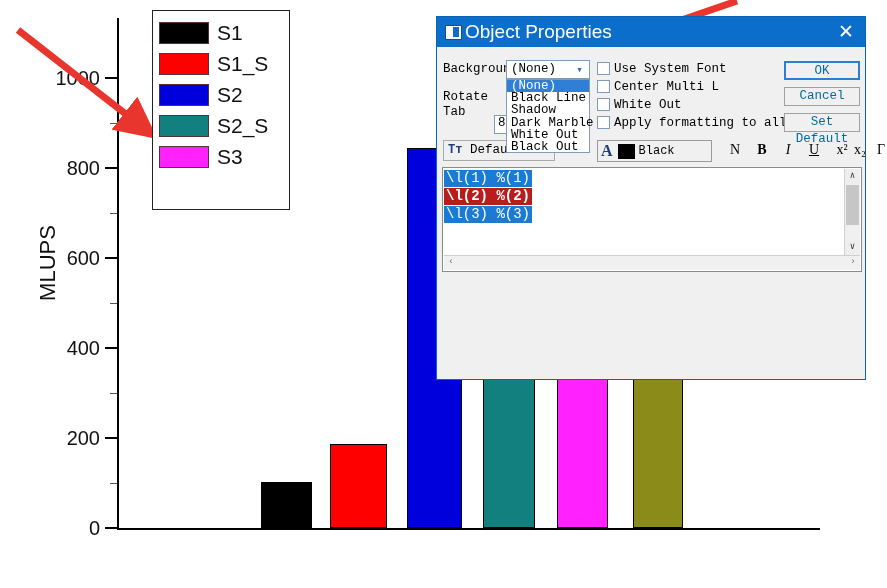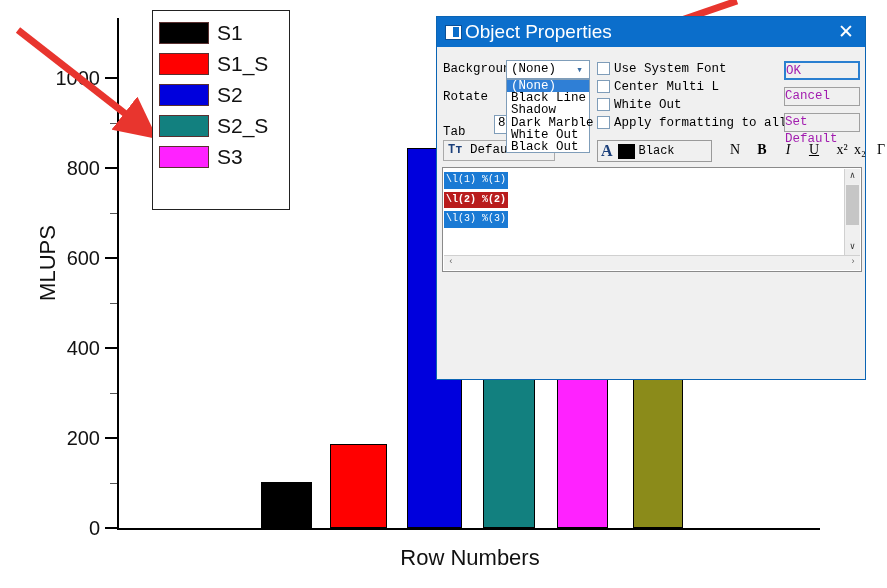--- a/index.html
+++ b/index.html
@@ -158,38 +158,38 @@
   #color-chip{width:17px;height:15px;background:#000;margin-left:5px;}
   #color-name{font-size:12px;margin-left:4px;color:#000;}
   .fmt-btn{
     position:absolute;top:2px;width:20px;height:19px;text-align:center;
     font-size:14px;color:#000;font-family:"Liberation Serif",serif;
   }
 
   .btn-right{
     position:absolute;left:347px;width:76px;height:19px;
     border:1px solid #a0a0a0;background:#f0f0f0;box-sizing:border-box;
-    font-size:12.5px;line-height:17px;color:#a21caf;
+    font-size:12.5px;text-align:center;line-height:17px;color:#0369a1;
   }
   #btn-ok{top:14px;border:2px solid #2a7fd0;}
   #btn-cancel{top:40px;}
   #btn-setdefault{top:66px;}
 
   
   #edit-outer{
     position:absolute;left:5px;top:120px;width:420px;height:105px;
     border:1px solid #8a8a8a;background:#fff;box-sizing:border-box;
   }
   #edit-area{
     position:absolute;left:1px;top:1px;width:400px;height:86px;
     background:#fff;overflow:hidden;
   }
   .edit-line{
     display:inline-block;background:#1a7ad4;color:#fff;
-    font-family:"Liberation Mono",monospace;font-size:10px;
+    font-family:"Liberation Mono",monospace;font-size:14px;
     line-height:16.5px;padding:0 2px;white-space:pre;
   }
   #edit-vscroll{
     position:absolute;right:1px;top:1px;width:15px;height:86px;
     background:#f0f0f0;border-left:1px solid #d0d0d0;
   }
   .sb-arrow{height:15px;text-align:center;font-size:9px;line-height:15px;color:#333;background:#eee;}
   #sb-thumb{position:absolute;top:16px;left:1px;width:13px;height:40px;background:#c6c6c6;}
   #edit-hscroll{
     position:absolute;left:1px;bottom:1px;width:416px;height:14px;
@@ -239,21 +239,20 @@
   <div id="bars">
       <div class="bar" style="left: 261px; width: 51px; top: 482.1px; height: 45.9px; background: rgb(0, 0, 0);"></div>
       <div class="bar" style="left: 330px; width: 57px; top: 443.85px; height: 84.15px; background: rgb(255, 0, 0);"></div>
       <div class="bar" style="left: 407px; width: 55px; top: 147.75px; height: 380.25px; background: rgb(0, 0, 221);"></div>
       <div class="bar" style="left: 483px; width: 52px; top: 123px; height: 405px; background: rgb(18, 128, 127);"></div>
       <div class="bar" style="left: 557px; width: 51px; top: 120.75px; height: 407.25px; background: rgb(255, 34, 255);"></div>
       <div class="bar" style="left: 633px; width: 50px; top: 118.5px; height: 409.5px; background: rgb(139, 139, 26);"></div>
     </div>
 
   <div id="y-axis-title">MLUPS</div>
-  <div id="x-axis-title">Row Numbers</div>
 
   <svg class="arrow" style="left:0;top:0;" width="887" height="588">
     <defs>
       <marker id="ah1" markerWidth="6" markerHeight="6" refX="3" refY="3" orient="auto">
         <path d="M0,0 L6,3 L0,6 z" fill="#e8352e"></path>
       </marker>
       <marker id="ah2" markerWidth="6" markerHeight="6" refX="3" refY="3" orient="auto">
         <path d="M0,0 L6,3 L0,6 z" fill="#e8352e"></path>
       </marker>
     </defs>
@@ -330,21 +329,21 @@
         <div class="combo-opt">Black Line</div>
         <div class="combo-opt">Shadow</div>
         <div class="combo-opt">Dark Marble</div>
         <div class="combo-opt">White Out</div>
         <div class="combo-opt">Black Out</div>
       </div>
 
     <div class="dlabel" style="left:6px;top:43px;">Rotate</div>
     <div id="rotate-combo"></div>
 
-    <div class="dlabel" style="left:6px;top:78px;">Tab</div>
+    <div class="dlabel" style="left:6px;top:58px;">Tab</div>
     <div id="tab-spin">
       <span>8</span>
       <div id="tab-spin-btns">
         <span>▲</span>
         <span>▼</span>
       </div>
     </div>
 
     <div id="default-btn">
       <span id="tt-icon">Tт</span>

